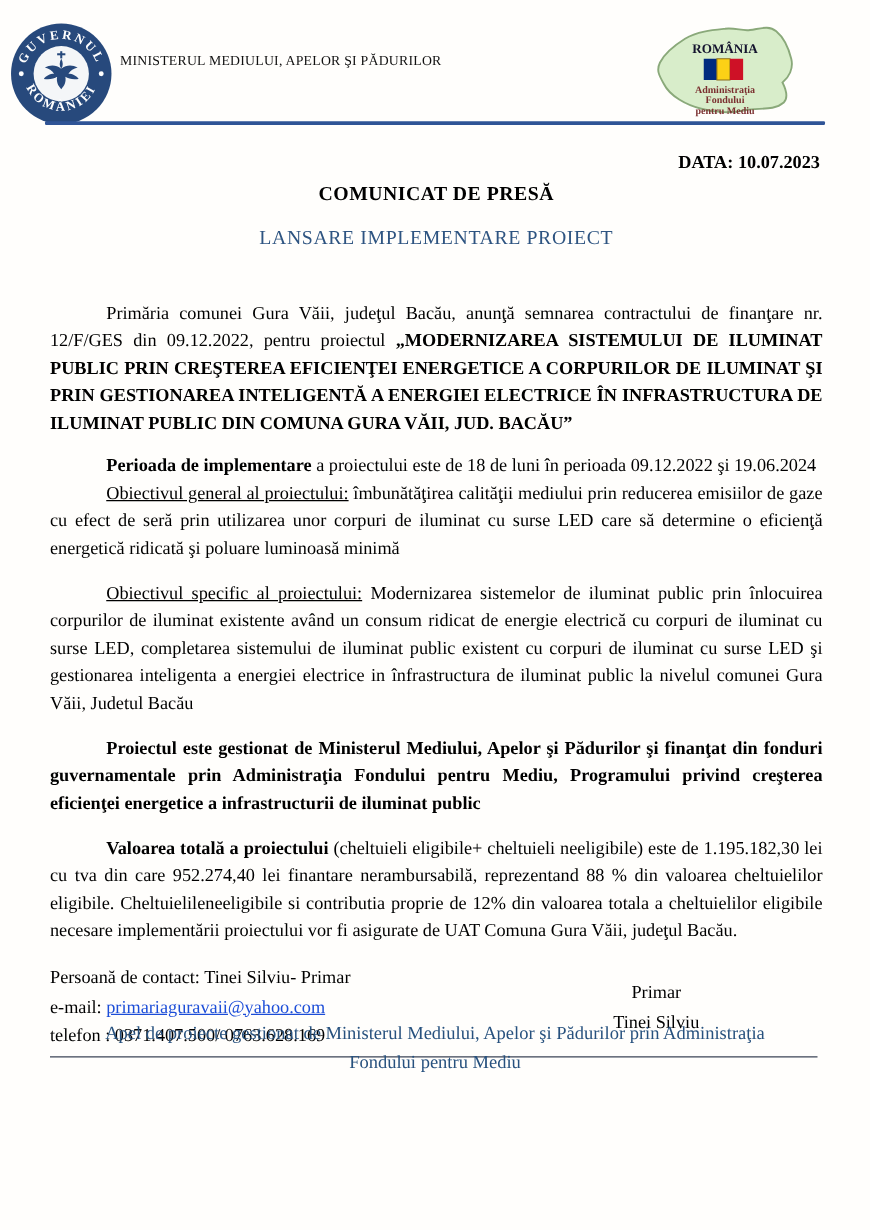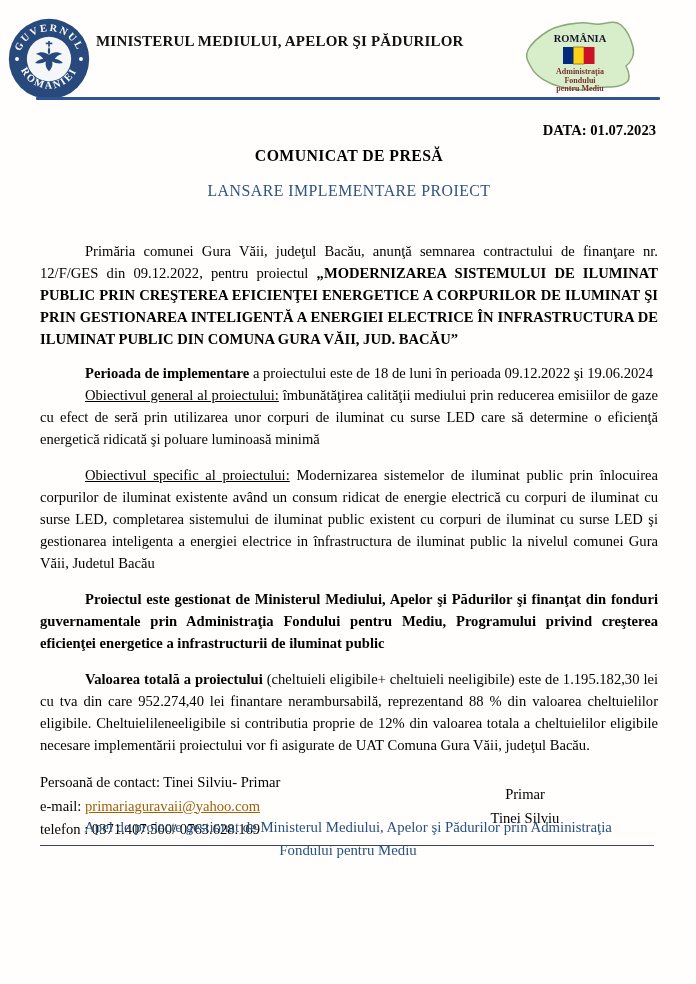--- a/index.html
+++ b/index.html
@@ -10,22 +10,22 @@
     font-family:"Liberation Serif", serif;
     color:#000;
     overflow:hidden;
     margin:0 auto;
     box-sizing:border-box;
   }
   
   .header{position:relative;height:100px;}
   .gov-seal{position:absolute;left:8px;top:18px;width:82px;height:82px;}
   .ministry-block{
-    position:absolute;left:96px;top:30px;
-    font-size:15px;font-weight:bold;line-height:1.5;
+    position:absolute;left:96px;top:41px;
+    font-size:11px;font-weight:normal;line-height:1.5;
     letter-spacing:0.2px;color:#111;
   }
   .map-logo{position:absolute;left:518px;top:16px;width:124px;height:78px;}
   .header-rule{
     position:absolute;left:36px;right:36px;top:97px;height:3px;
     background:#2F5496;border-radius:1px;
   }
   
   .main{padding:0 38px 0 40px;}
   .date-line{margin:22px 2px 0 0;text-align:right;font-weight:bold;font-size:14.6px;}
@@ -36,21 +36,21 @@
     font-size:14.6px;line-height:22px;
     text-align:justify;text-indent:45px;
   }
   p.doc.first{margin-top:40px;}
   p.doc.tight{margin-top:0;}
   .b{font-weight:bold;}
   .u{text-decoration:underline;}
   
   .contact{position:relative;margin-top:15px;font-size:14.6px;line-height:23.5px;}
   .contact-left{max-width:330px;}
-  .email-link{color:#a16207;text-decoration:underline;cursor:pointer;}
+  .email-link{color:#1d4ed8;text-decoration:underline;cursor:pointer;}
   .signature{
     position:absolute;right:58px;top:12px;width:150px;
     text-align:center;font-weight:normal;line-height:23.5px;
   }
   
   .footer-rule{position:absolute;left:40px;right:42px;top:845px;border-top:1.4px solid #3d4456;}
   .footer-note{
     position:absolute;left:0;right:0;top:816px;
     text-align:center;color:#27517E;font-size:14.8px;line-height:23px;
   }
@@ -103,21 +103,21 @@
       <text x="62" y="58" text-anchor="middle" font-family="Liberation Serif, serif" font-size="8" font-weight="bold" fill="#7B3030">Administraţia</text>
       <text x="62" y="66.5" text-anchor="middle" font-family="Liberation Serif, serif" font-size="8" font-weight="bold" fill="#7B3030">Fondului</text>
       <text x="62" y="75" text-anchor="middle" font-family="Liberation Serif, serif" font-size="8" font-weight="bold" fill="#7B3030">pentru Mediu</text>
     </svg>
 
     <div class="header-rule"></div>
   </div>
 
   <div class="main">
 
-    <div class="date-line">DATA: 01.07.2023</div>
+    <div class="date-line">DATA: 10.07.2023</div>
 
     <div class="title-main">COMUNICAT DE PRESĂ</div>
     <div class="title-sub">LANSARE IMPLEMENTARE PROIECT</div>
 
     <p class="doc first"><span>Primăria comunei Gura Văii, judeţul Bacău, anunţă semnarea contractului de finanţare nr. 12/F/GES din 09.12.2022, pentru proiectul </span><span class="b">„MODERNIZAREA SISTEMULUI DE ILUMINAT PUBLIC PRIN CREŞTEREA EFICIENŢEI ENERGETICE A CORPURILOR DE ILUMINAT ŞI PRIN GESTIONAREA INTELIGENTĂ A ENERGIEI ELECTRICE ÎN INFRASTRUCTURA DE ILUMINAT PUBLIC DIN COMUNA GURA VĂII, JUD. BACĂU”</span></p>
 
     <p class="doc" style=""><span class="b">Perioada de implementare</span><span> a proiectului este de 18 de luni în perioada 09.12.2022 şi 19.06.2024</span></p>
 
     <p class="doc tight"><span class="u">Obiectivul general al proiectului:</span><span> îmbunătăţirea calităţii mediului prin reducerea emisiilor de gaze cu efect de seră prin utilizarea unor corpuri de iluminat cu surse LED care să determine o eficienţă energetică ridicată şi poluare luminoasă minimă</span></p>
 

